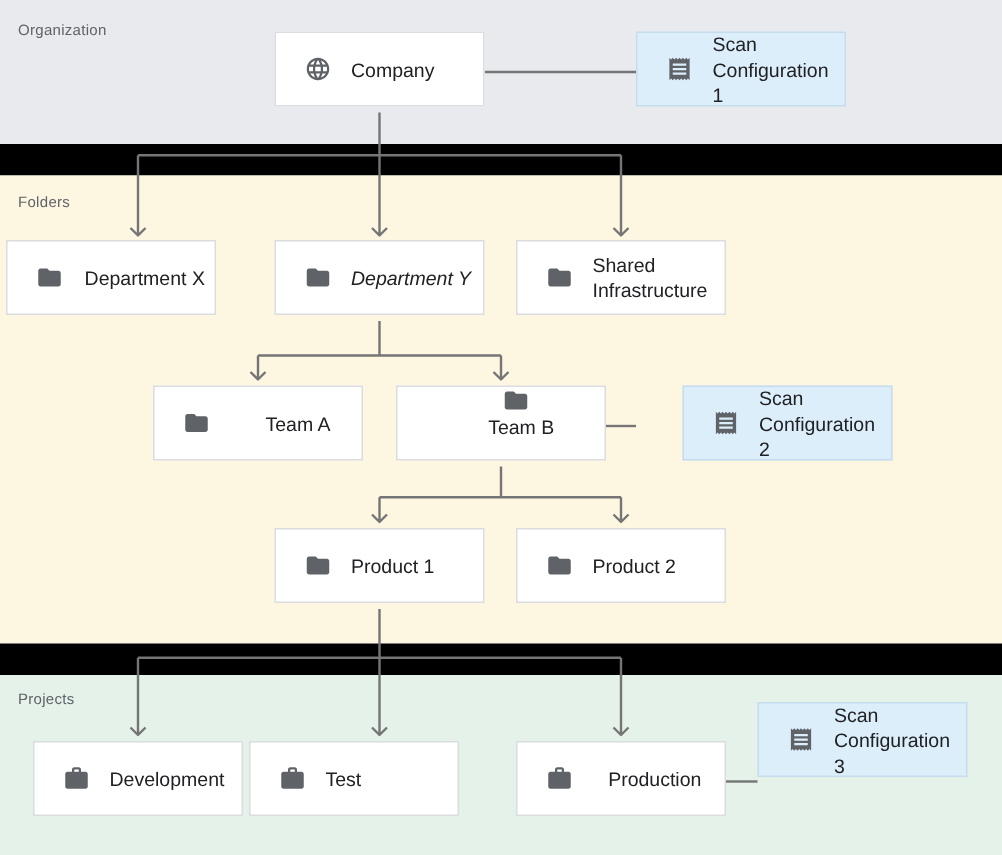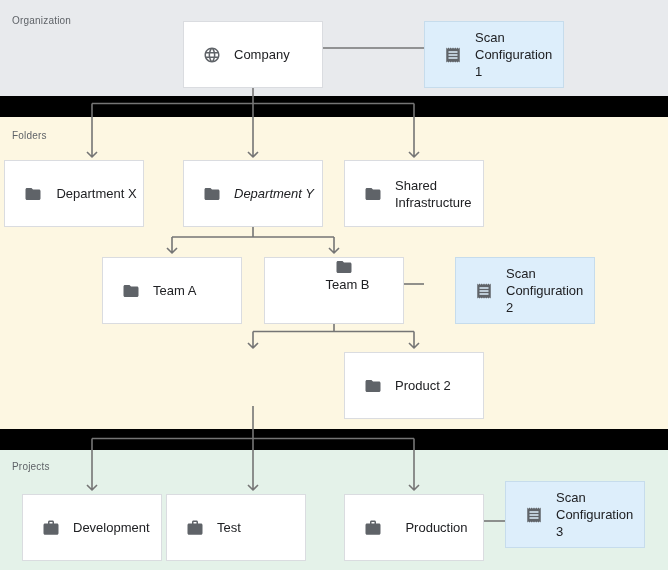--- a/index.html
+++ b/index.html
@@ -28,41 +28,41 @@
   .band-projects{top:450px;height:120px;background:var(--projects-bg);}
 
   .section-label{position:absolute;left:12px;font-size:10px;color:var(--section-label);letter-spacing:.2px;}
   .label-organization{top:15px;}
   .label-folders{top:130px;}
   .label-projects{top:461px;}
 
   svg.connectors{position:absolute;left:0;top:0;width:668px;height:570px;pointer-events:none;}
   svg.connectors path{stroke:var(--connector);stroke-width:1.6;fill:none;stroke-linejoin:round;stroke-linecap:butt;}
 
-  .node{position:absolute;width:140px;height:67px;background:var(--node-bg);
+  .node{position:absolute;width:140px;height:50px;background:var(--node-bg);
         border:1px solid var(--node-border);display:flex;align-items:center;padding-left:19px;}
   .node .icon{flex:0 0 auto;width:18px;height:18px;display:inline-flex;}
   .node .icon svg{width:18px;height:18px;fill:var(--icon);}
   .node .label{flex:1 1 auto;margin-left:13px;padding-right:5px;font-size:13px;line-height:17px;color:var(--label-text);}
   .node.scan{background:var(--scan-bg);border:1px solid var(--scan-border);}
 
   .pos-company{left:183px;top:21px;}
   .pos-scan1{left:424px;top:21px;}
   .pos-department-x{left:4px;top:160px;text-align:center;}
   .pos-department-y{left:183px;top:160px;font-style:italic;}
   .pos-shared-infrastructure{left:344px;top:160px;}
-  .pos-team-a{left:102px;top:257px;}
+  .pos-team-a{left:102px;top:257px;gap:24px;}
   .pos-team-b{left:264px;top:257px;flex-direction:column;}
   .pos-scan2{left:424px;top:257px;margin-left:31px;}
   .pos-product-1{left:183px;top:352px;}
   .pos-product-2{left:344px;top:352px;}
   .pos-development{left:22px;top:494px;}
   .pos-test{left:166px;top:494px;}
   .pos-production{left:344px;top:494px;text-align:center;}
-  .pos-scan3{left:505px;top:481px;}
+  .pos-scan3{left:505px;top:468px;}
 </style>
 </head>
 <body>
 
 <div class="canvas">
 
   <div class="band band-organization"></div>
   <div class="band band-divider-1"></div>
   <div class="band band-folders"></div>
   <div class="band band-divider-2"></div>
@@ -147,20 +147,28 @@
 
   <div class="node scan pos-scan2">
     <span class="icon">
         <svg viewBox="0 0 24 24">
           <path d="M18 17H6v-2h12v2zm0-4H6v-2h12v2zm0-4H6V7h12v2zM3 22l1.5-1.5L6 22l1.5-1.5L9 22l1.5-1.5L12 22l1.5-1.5L15 22l1.5-1.5L18 22l1.5-1.5L21 22V2l-1.5 1.5L18 2l-1.5 1.5L15 2l-1.5 1.5L12 2l-1.5 1.5L9 2 7.5 3.5 6 2 4.5 3.5 3 2v20z"></path>
         </svg>
       </span>
     <span class="label">Scan Configuration 2</span>
   </div>
 
+  <div class="node pos-product-1">
+    <span class="icon">
+        <svg viewBox="0 0 24 24">
+          <path d="M10 4H4c-1.1 0-1.99.9-1.99 2L2 18c0 1.1.9 2 2 2h16c1.1 0 2-.9 2-2V8c0-1.1-.9-2-2-2h-8l-2-2z"></path>
+        </svg>
+      </span>
+    <span class="label">Product 1</span>
+  </div>
 
   <div class="node pos-product-2">
     <span class="icon">
         <svg viewBox="0 0 24 24">
           <path d="M10 4H4c-1.1 0-1.99.9-1.99 2L2 18c0 1.1.9 2 2 2h16c1.1 0 2-.9 2-2V8c0-1.1-.9-2-2-2h-8l-2-2z"></path>
         </svg>
       </span>
     <span class="label">Product 2</span>
   </div>
 

